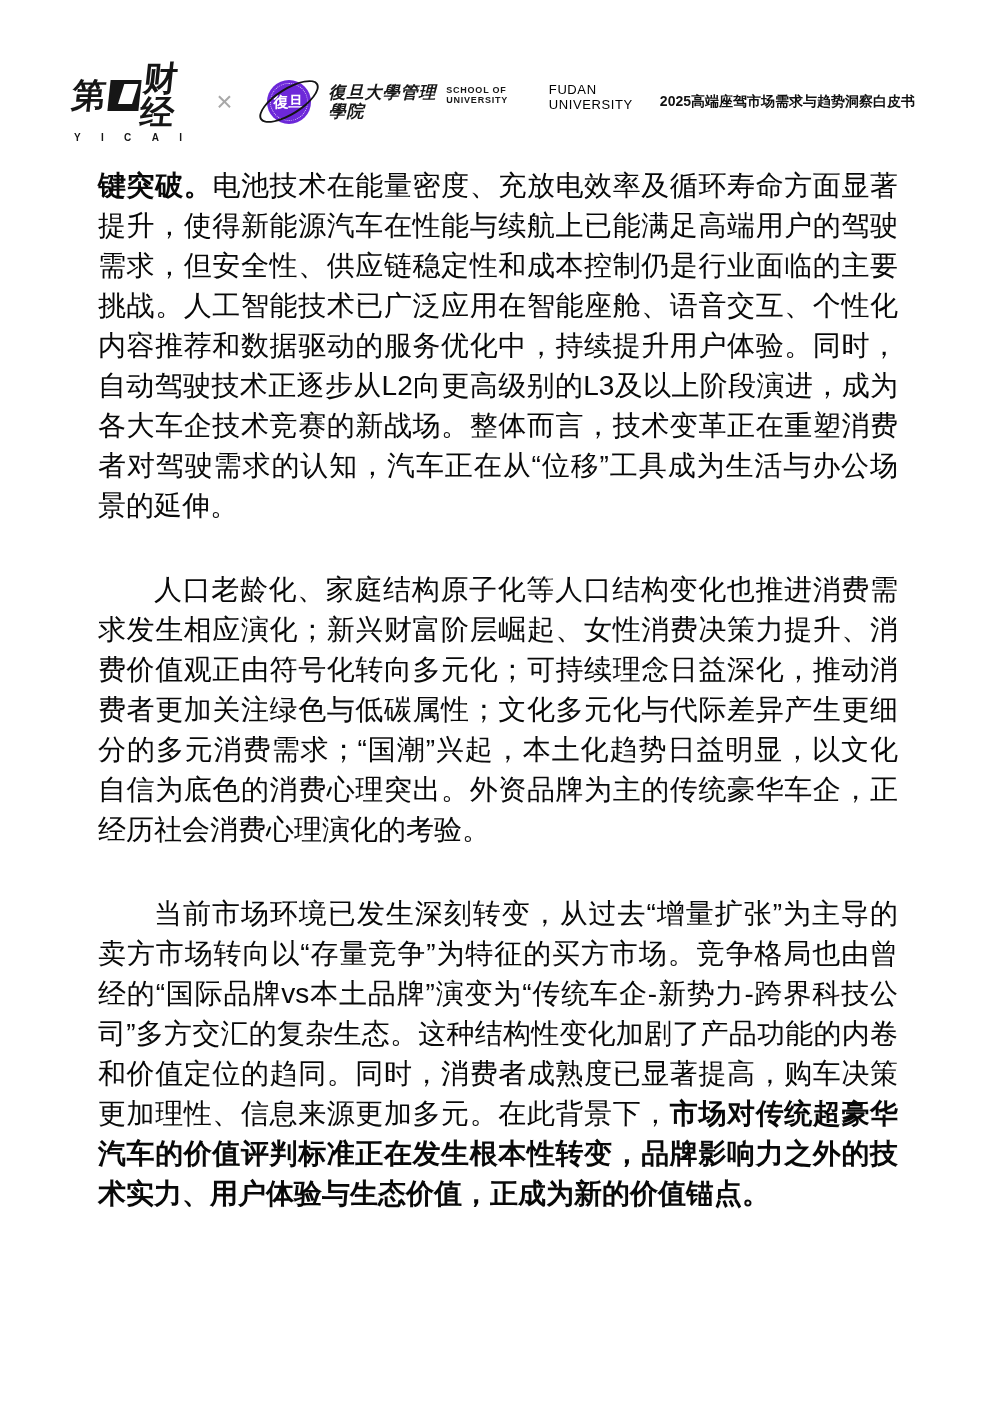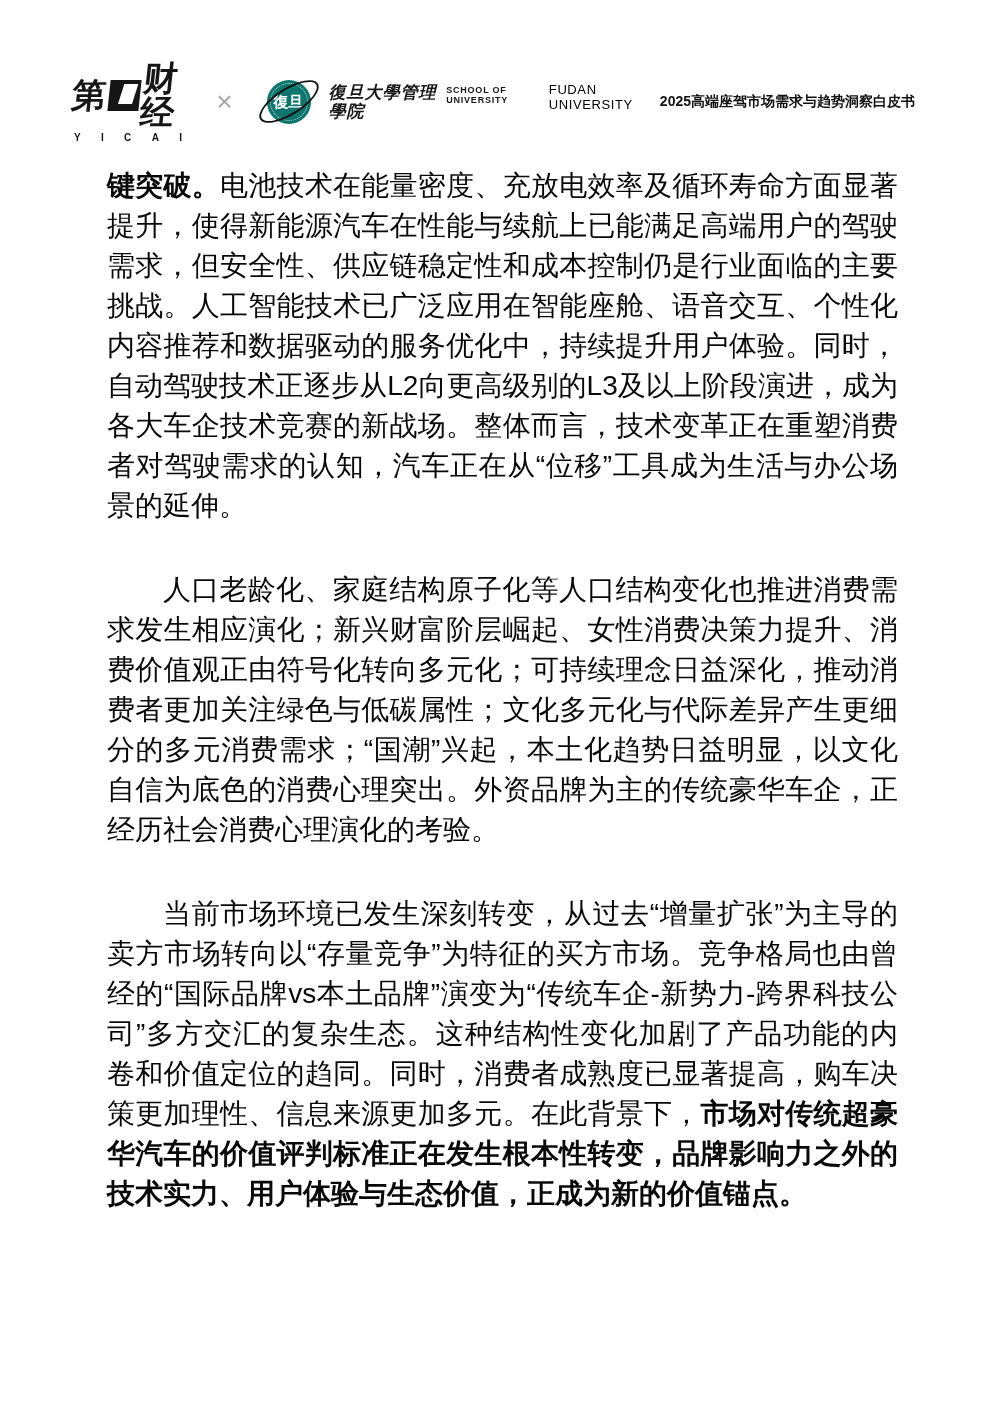--- a/index.html
+++ b/index.html
@@ -77,21 +77,21 @@
   }
 
   
   .fudan-logo { display: flex; align-items: center; gap: 10px; }
   .fudan-seal-wrap { position: relative; width: 64px; height: 62px; flex: 0 0 auto; }
   .fudan-seal {
     position: absolute;
     left: 12px; top: 9px;
     width: 44px; height: 44px;
     border-radius: 50%;
-    background: #0f766e;
+    background: #6d28d9;
     display: flex;
     align-items: center;
     justify-content: center;
   }
   .fudan-seal::before {
     content: "";
     position: absolute;
     inset: 3px;
     border-radius: 50%;
     border: 1px dotted rgba(255,255,255,0.75);
@@ -149,21 +149,20 @@
     top: 166px;
     left: 98px;
     width: 800px;
   }
   .content p {
     font-size: 28px;
     line-height: 40px;
     color: #090909;
     text-align: justify;
     text-align-last: left;
-    margin-left: 9px;
   }
   .content p + p { margin-top: 44px; }
   .content p.indent { text-indent: 2em; }
   .content strong { font-weight: 700; }
 </style>
 </head>
 <body>
 
 <div class="page">
 

